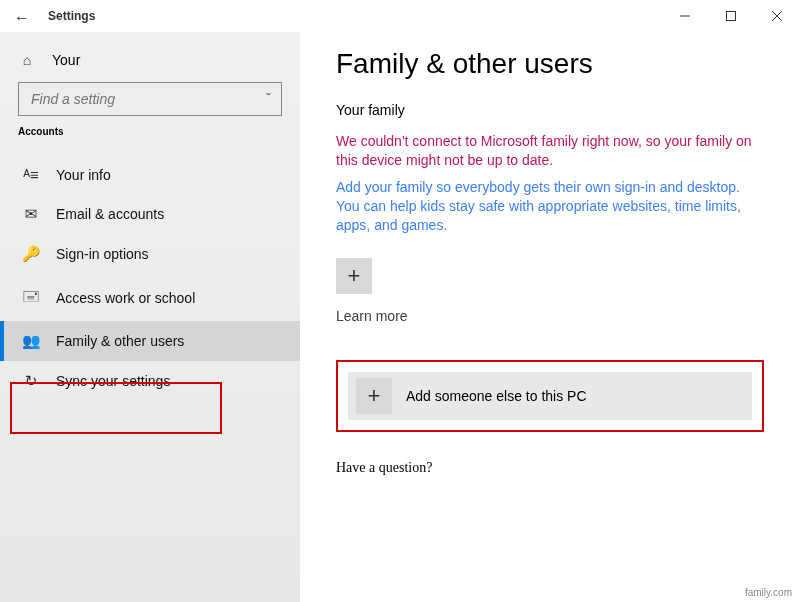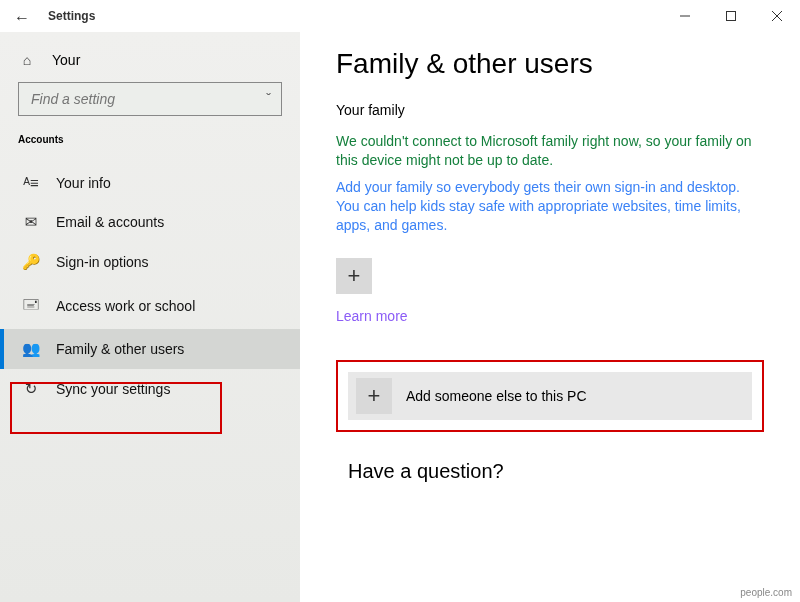--- a/index.html
+++ b/index.html
@@ -63,21 +63,21 @@
     font-size: 14px;
   }
   .home-row .icon { width: 18px; text-align: center; color: #333; }
   .searchbox {
     display: flex;
     align-items: center;
     border: 1px solid #888;
     background: #eceeeb;
     height: 34px;
     padding: 0 10px;
-    margin-bottom: 18px;
+    margin-bottom: 10px;
   }
   .searchbox input {
     flex: 1;
     border: none;
     background: transparent;
     outline: none;
     font-size: 14px;
     font-style: italic;
     color: #555;
   }
@@ -125,21 +125,21 @@
     font-size: 28px;
     font-weight: 400;
     margin: 6px 0 22px 0;
   }
   .subhead {
     font-size: 14px;
     font-weight: 400;
     margin: 12px 0 14px 0;
   }
   .error-text {
-    color: #15803d;
+    color: #be185d;
     font-size: 14px;
     margin: 0 0 8px 0;
     line-height: 1.35;
   }
   .body-text {
     font-size: 14px;
     margin: 0 0 18px 0;
     line-height: 1.35;
     color: #3b82f6;
   }
@@ -153,42 +153,43 @@
     width: 36px;
     height: 36px;
     background: #d9d9d9;
     display: flex;
     align-items: center;
     justify-content: center;
     font-size: 22px;
     color: #333;
   }
   .link {
-    color: #8b5cf6;
+    color: #404040;
     font-size: 14px;
     margin: 8px 0 0 0;
     display: inline-block;
   }
   .other-block { margin-top: 36px; }
   .add-someone-wrap {
     border: 2px solid #d10000;
     padding: 10px 10px;
     margin-top: 14px;
   }
   .add-someone {
     display: flex;
     align-items: center;
     gap: 14px;
     background: #e8e8e8;
     padding: 6px 8px;
   }
   .question-head {
-    font-size: 20px;
+    font-size: 14px;
     font-weight: 400;
-    margin: 28px 0 0 12px;
+    margin: 28px 0 0 0;
+    font-family: Liberation Serif, serif;
   }
   .watermark {
     position: absolute;
     bottom: 4px;
     right: 8px;
     font-size: 10px;
     color: #888;
   }
 </style>
 </head>
@@ -277,13 +278,13 @@
           <div class="plus-box">+</div>
           <span>Add someone else to this PC</span>
         </div>
       </div>
     </div>
 
     <h2 class="question-head">Have a question?</h2>
   </div>
 </div>
 
-<div class="watermark">people.com</div>
+<div class="watermark">family.com</div>
 
 </body></html>

